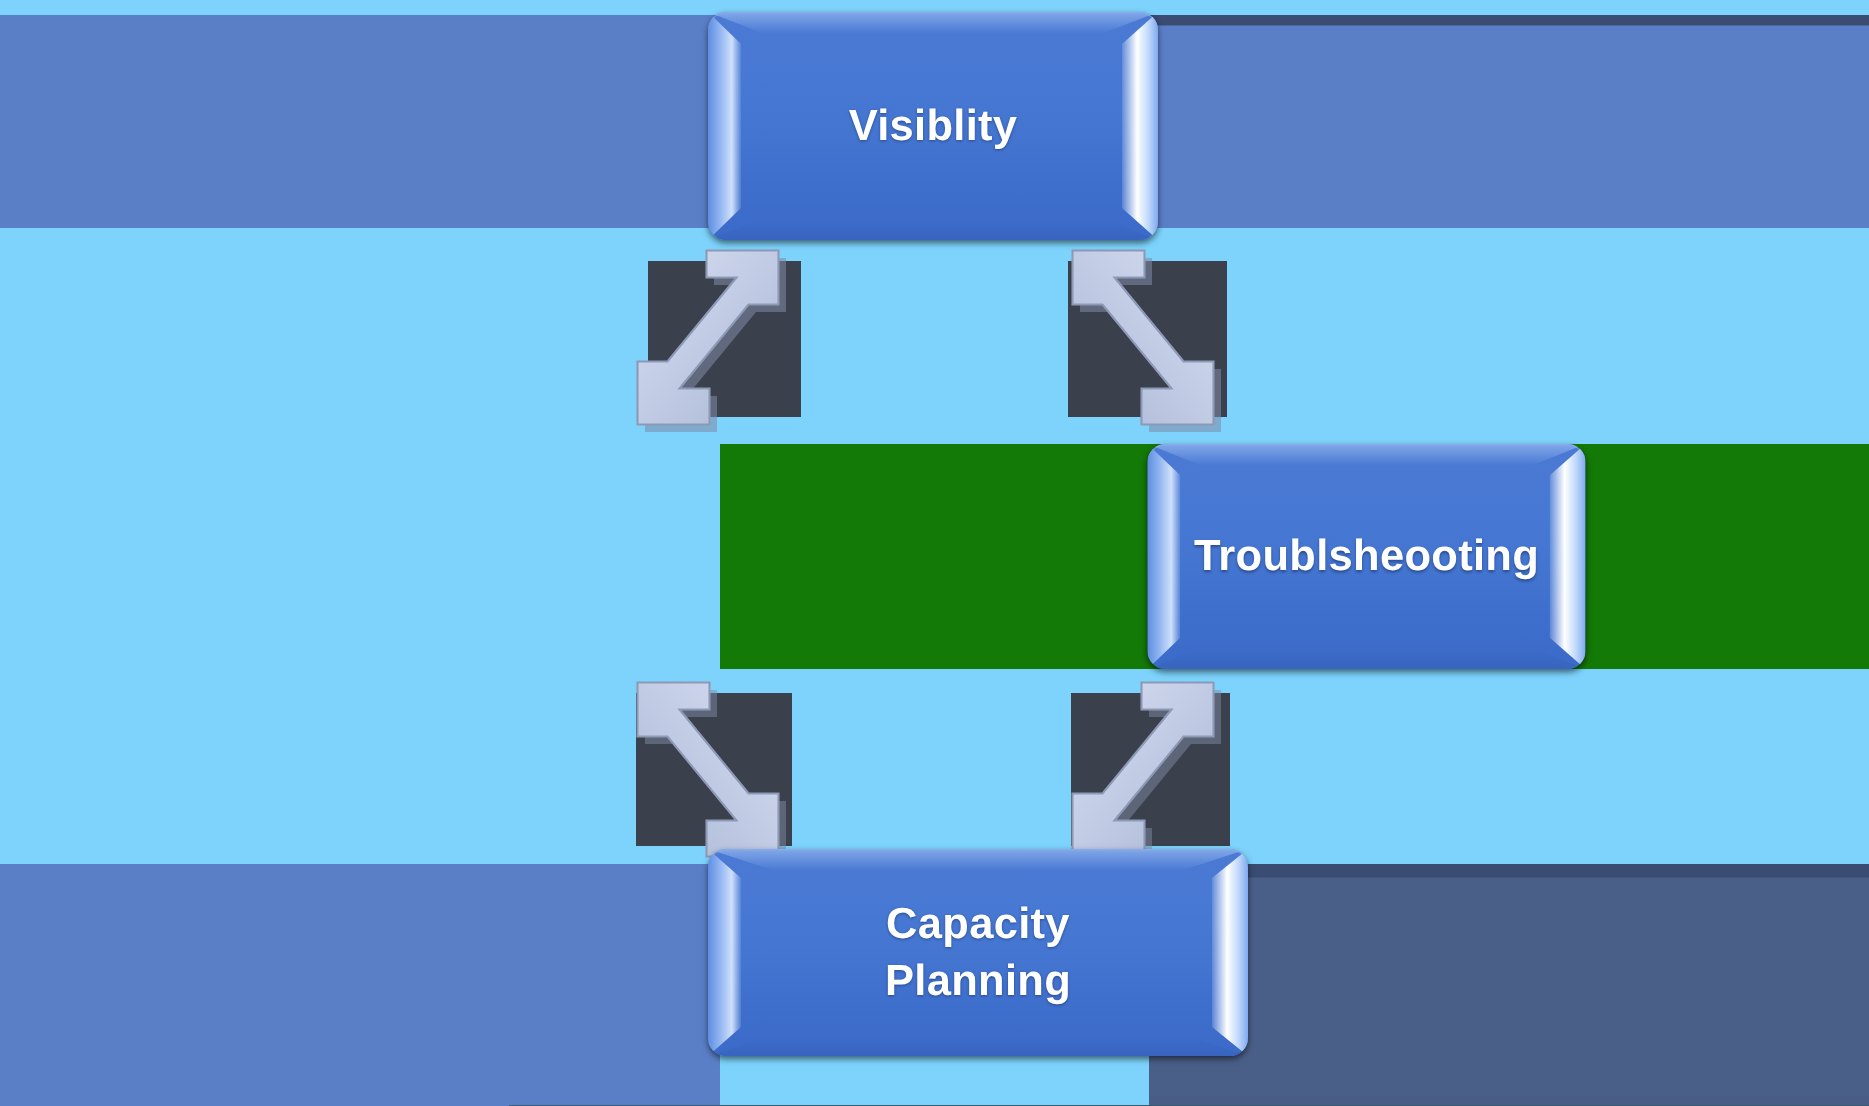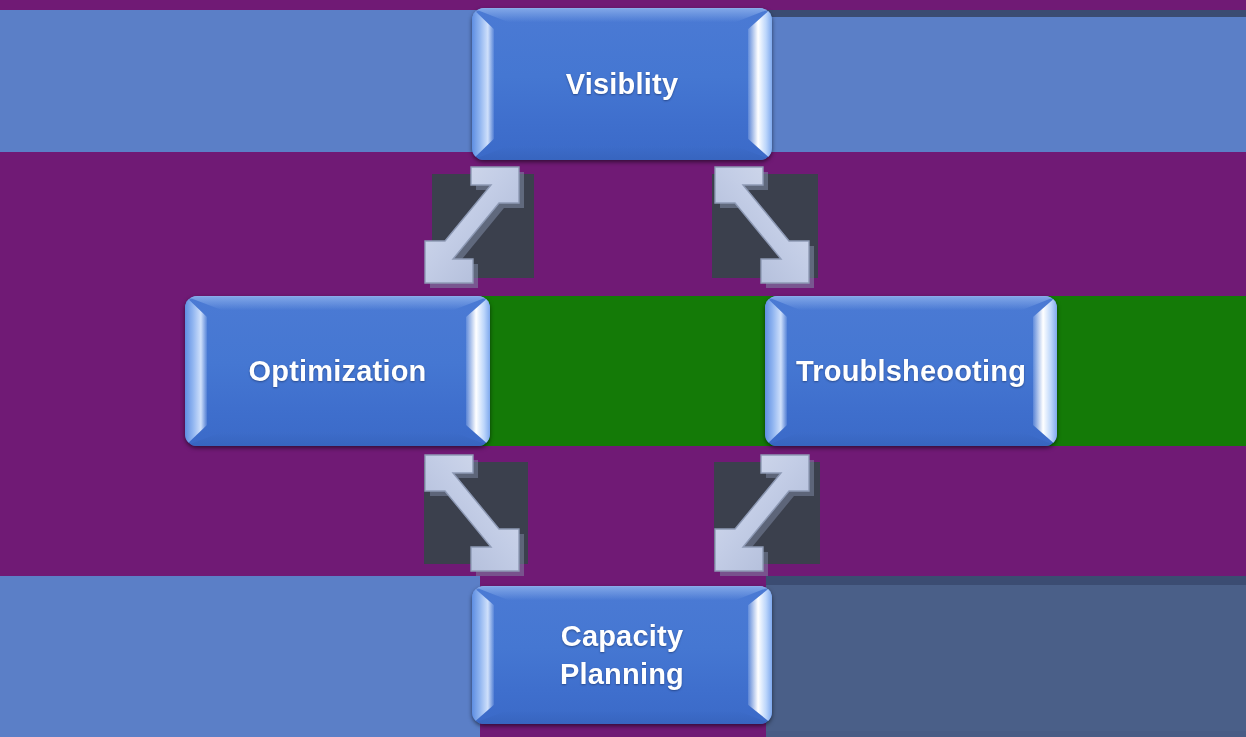--- a/index.html
+++ b/index.html
@@ -8,21 +8,21 @@
     padding: 0;
     background: #000000;
   }
   body {
     font-family: "Liberation Sans", sans-serif;
   }
   #stage {
     position: relative;
     width: 1246px;
     height: 737px;
-    background: #701a75;
+    background: #7dd3fc;
     overflow: hidden;
   }
 
   
   .band {
     position: absolute;
   }
   .band-top-left {
     left: 0;
     top: 10px;
@@ -142,21 +142,21 @@
     line-height: 1.32;
     letter-spacing: 0.2px;
     text-shadow: 0 1px 2px rgba(10,25,60,0.45);
     white-space: pre-line;
     z-index: 3;
   }
 
   #node-visibility      { left: 472px; top: 8px;   width: 300px; height: 152px; }
   #node-optimization    { left: 185px; top: 296px; width: 305px; height: 150px; }
   #node-troubleshooting { left: 765px; top: 296px; width: 292px; height: 150px; }
-  #node-capacity        { left: 472px; top: 586px; width: 300px; height: 138px; }
+  #node-capacity        { left: 472px; top: 566px; width: 360px; height: 138px; }
 
   
   .arrow-wrap {
     position: absolute;
     pointer-events: none;
   }
   #arrow-vis-opt  { left: 404px; top: 160px; width: 150px; height: 128px; }
   #arrow-vis-tro  { left: 694px; top: 160px; width: 150px; height: 128px; }
   #arrow-opt-cap  { left: 404px; top: 448px; width: 150px; height: 128px; }
   #arrow-tro-cap  { left: 694px; top: 448px; width: 150px; height: 128px; }
@@ -242,27 +242,20 @@
   </div>
 
   <div class="node" id="node-visibility">
     <span class="bev bev-top"></span>
     <span class="bev bev-bottom"></span>
     <span class="bev bev-left"></span>
     <span class="bev bev-right"></span>
     <span class="node-label">Visiblity</span>
   </div>
 
-  <div class="node" id="node-optimization">
-    <span class="bev bev-top"></span>
-    <span class="bev bev-bottom"></span>
-    <span class="bev bev-left"></span>
-    <span class="bev bev-right"></span>
-    <span class="node-label">Optimization</span>
-  </div>
 
   <div class="node" id="node-troubleshooting">
     <span class="bev bev-top"></span>
     <span class="bev bev-bottom"></span>
     <span class="bev bev-left"></span>
     <span class="bev bev-right"></span>
     <span class="node-label">Troublsheooting</span>
   </div>
 
   <div class="node" id="node-capacity">

